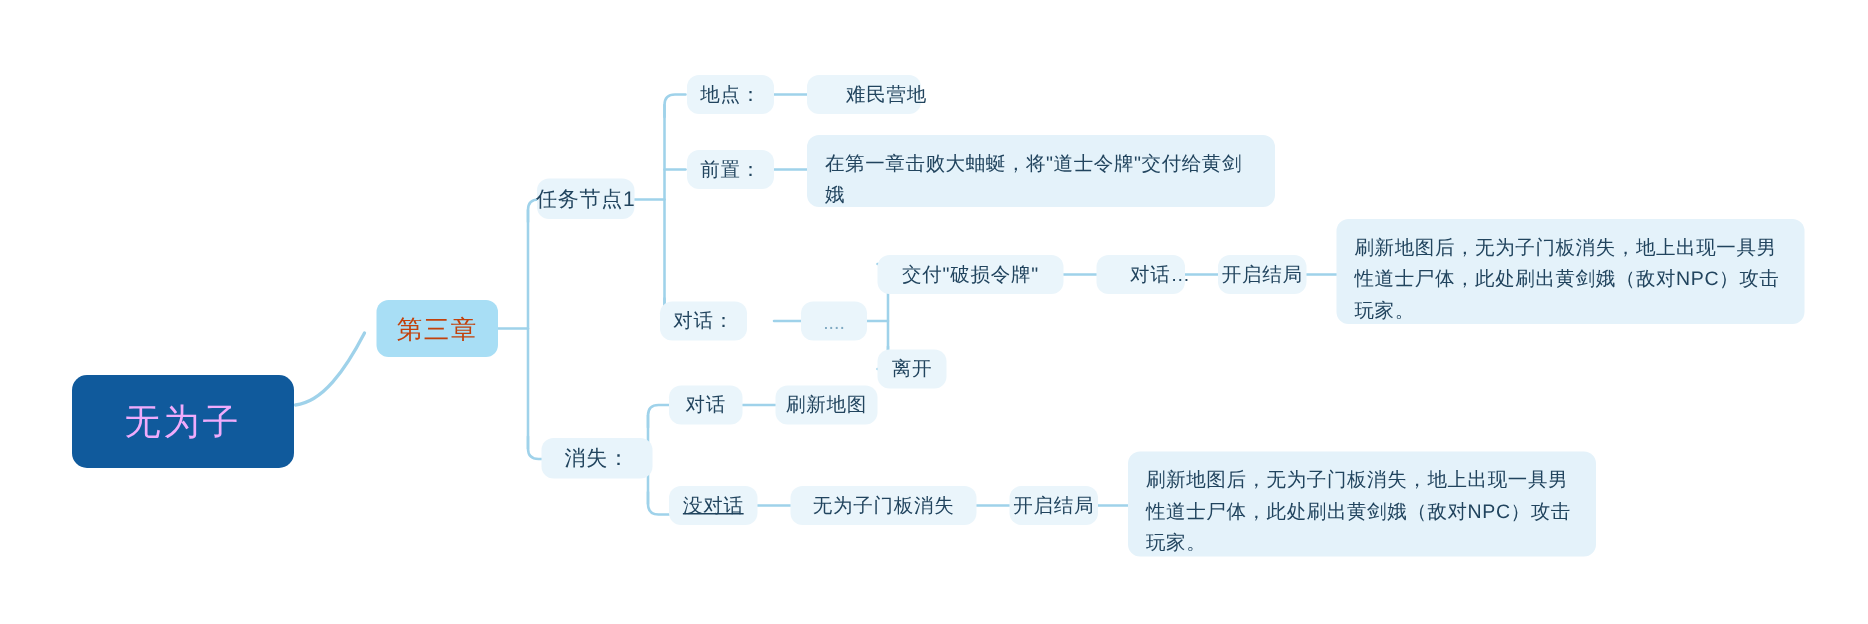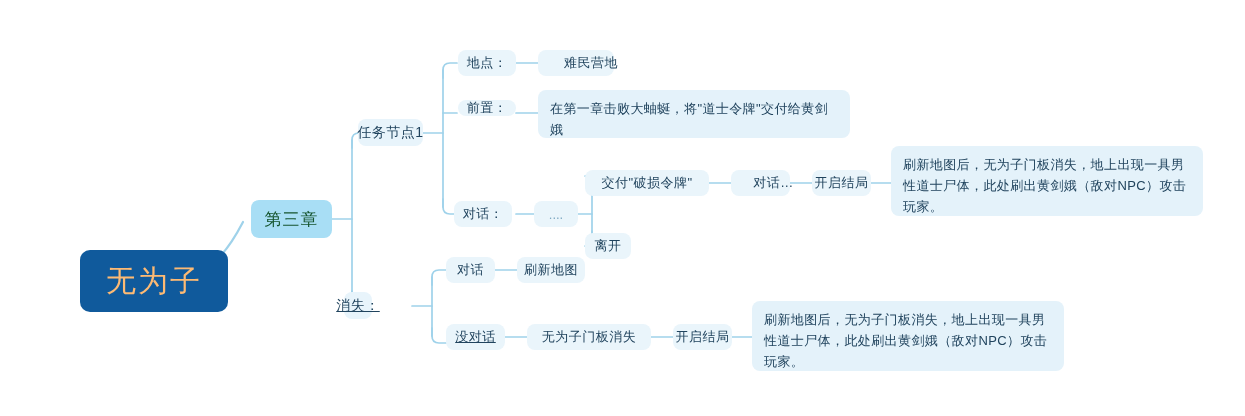--- a/index.html
+++ b/index.html
@@ -31,32 +31,31 @@
     position: absolute;
     box-sizing: border-box;
     display: flex;
     align-items: center;
     border-radius: 8px;
     color: #1b3a52;
     white-space: nowrap;
   }
   .node-root {
     background: #105a9c;
-    color: #fdba74;
-    font-size: 30px;
+    color: #f0abfc;
+    font-size: 24px;
     letter-spacing: 2px;
     justify-content: center;
     border-radius: 10px;
     padding: 0 18px;
-    margin-left: 32px;
   }
   .node-l1 {
     background: #a8def5;
     font-size: 17px;
-    color: #14532d;
+    color: #c2410c;
     justify-content: center;
     padding: 0 14px;
     letter-spacing: 1px;
   }
   .node-l2 {
     background: #e8f4fb;
     font-size: 14px;
     color: #21445e;
     justify-content: center;
     padding: 0 14px;
@@ -146,31 +145,31 @@
       <path d="M 732 337 L 752 337"></path>
     </g>
   </svg>
 
   <div class="node node-root" style="left:48px; top:250px; width:148px; height:62px;">无为子</div>
 
   <div class="node node-l1" style="left:251px; top:200px; width:81px; height:38px;">第三章</div>
 
   <div class="node node-l2" style="left:358px; top:119px; width:65px; height:27px;">任务节点1</div>
 
-  <div class="node node-l2" style="left:344px; top:292px; width:28px; height:27px;text-decoration:underline;">消失：</div>
+  <div class="node node-l2" style="left:361px; top:292px; width:74px; height:27px;">消失：</div>
 
   <div class="node node-leaf" style="left:458px; top:50px; width:58px; height:26px;text-align:center;">地点：</div>
 
   <div class="node node-leaf" style="left:538px; top:50px; width:76px; height:26px;padding-left:40px;">难民营地</div>
 
-  <div class="node node-leaf" style="left:458px; top:100px; width:58px; height:16px;">前置：</div>
+  <div class="node node-leaf" style="left:458px; top:100px; width:58px; height:26px;">前置：</div>
 
   <div class="node node-para" style="left:538px; top:90px; width:312px; height:48px;">在第一章击败大蚰蜒，将"道士令牌"交付给黄剑娥</div>
 
-  <div class="node node-leaf" style="left:454px; top:201px; width:58px; height:26px;">对话：</div>
+  <div class="node node-leaf" style="left:440px; top:201px; width:58px; height:26px;">对话：</div>
 
   <div class="node node-dots" style="left:534px; top:201px; width:44px; height:26px;">....</div>
 
   <div class="node node-leaf" style="left:585px; top:170px; width:124px; height:26px;">交付"破损令牌"</div>
 
   <div class="node node-leaf" style="left:731px; top:170px; width:59px; height:26px;padding-left:36px;">对话…</div>
 
   <div class="node node-leaf" style="left:812px; top:170px; width:59px; height:26px;">开启结局</div>
 
   <div class="node node-para" style="left:891px; top:146px; width:312px; height:70px;">刷新地图后，无为子门板消失，地上出现一具男性道士尸体，此处刷出黄剑娥（敌对NPC）攻击玩家。</div>

